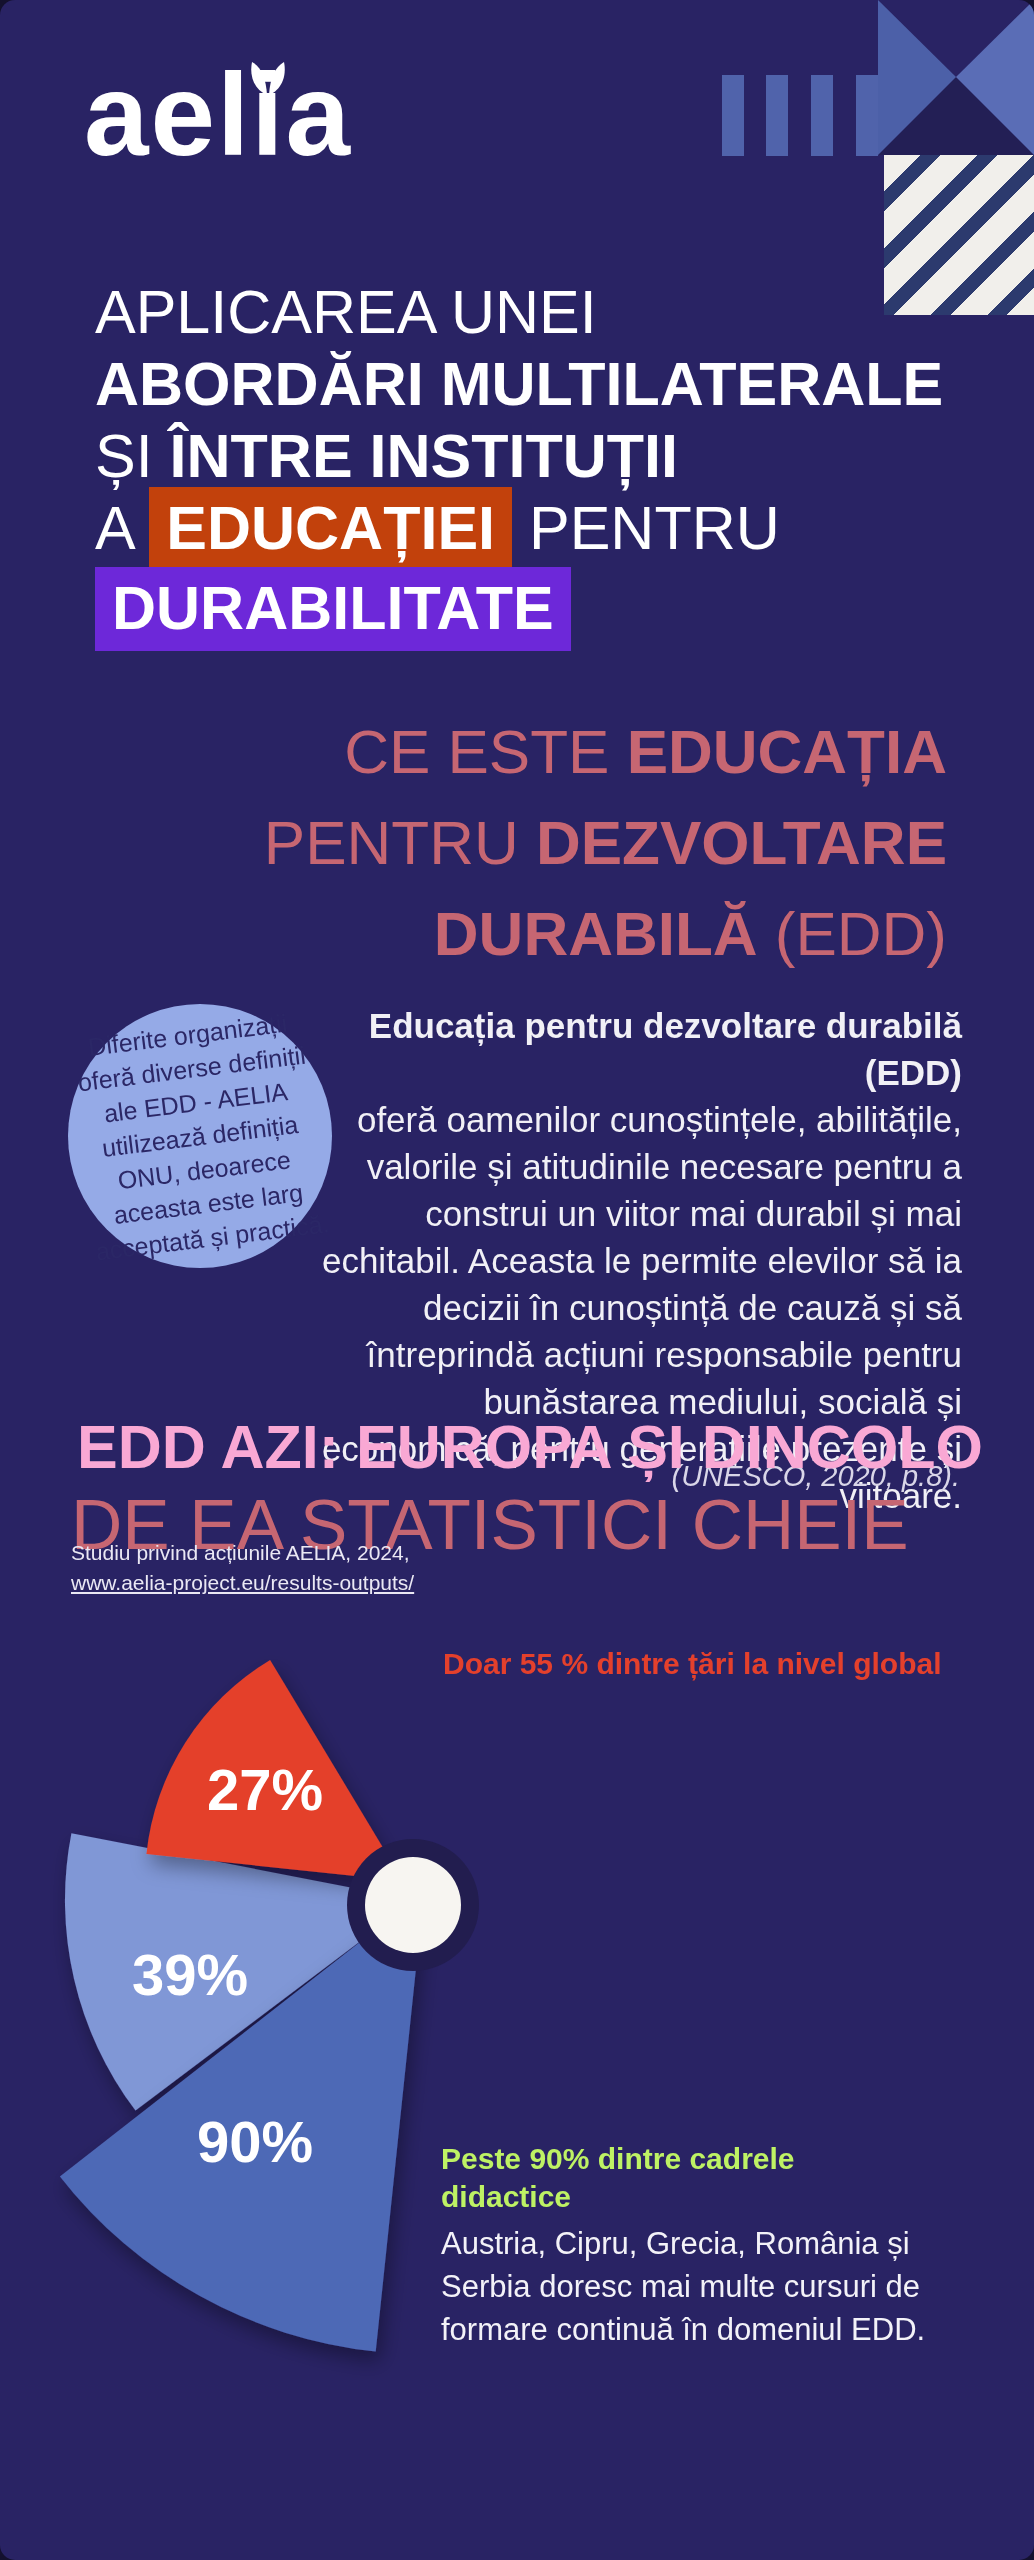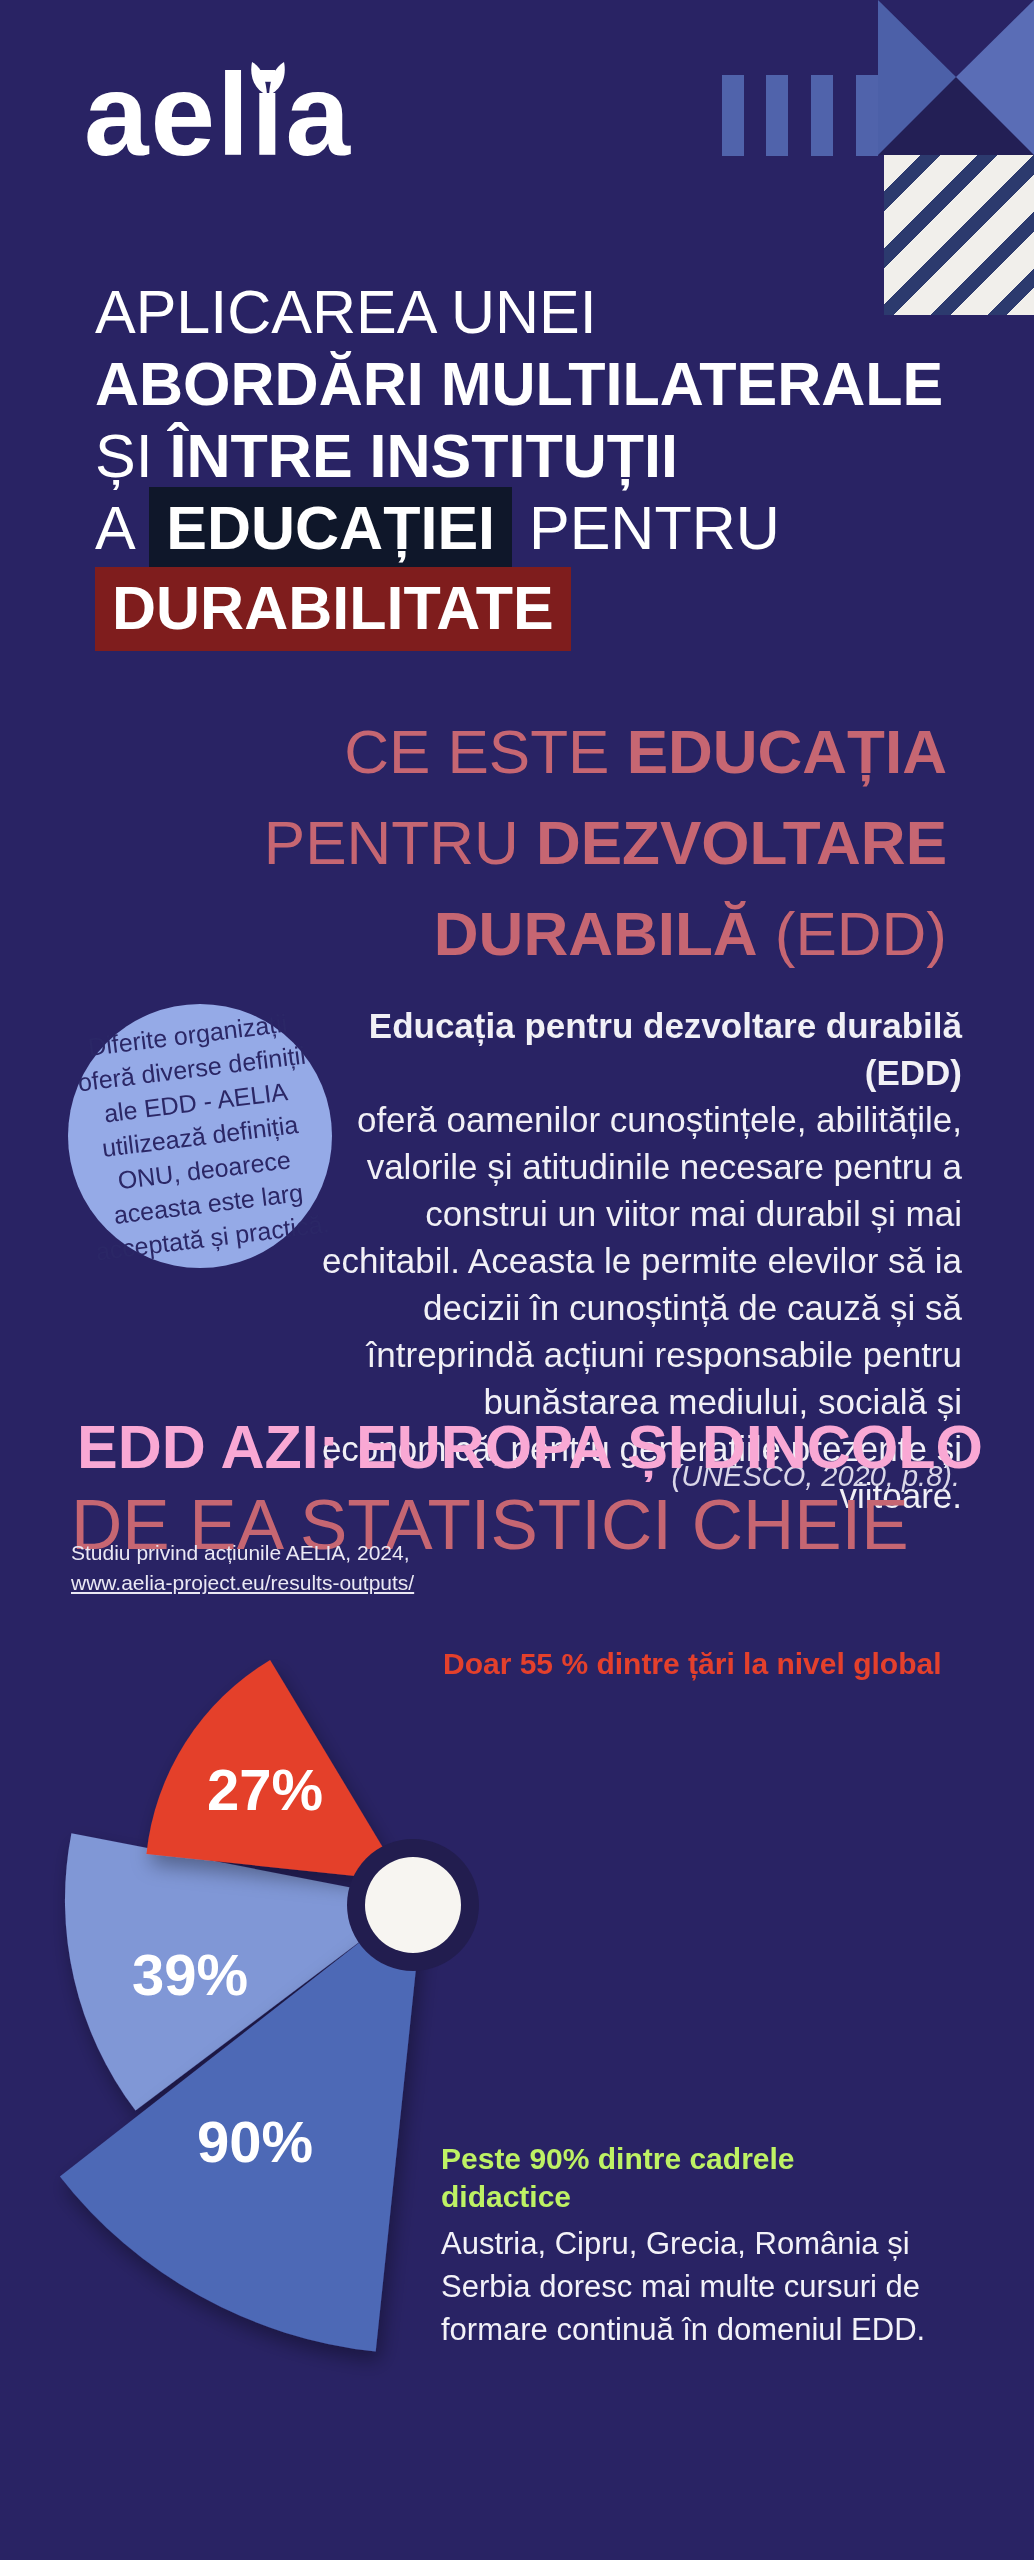--- a/index.html
+++ b/index.html
@@ -1,18 +1,19 @@
 <!DOCTYPE html>
 <html><head>
 <meta charset="utf-8">
 <style>
   html,body{margin:0;padding:0;background:#14112e;}
   .canvas{
     position:relative;width:1034px;height:2560px;overflow:hidden;
     font-family:"Liberation Sans",sans-serif;
+    border-radius:15px;
     -webkit-font-smoothing:antialiased;
   }
   
   .logo{position:absolute;left:84px;top:52px;font-size:116px;font-weight:bold;
         color:#ffffff;letter-spacing:2px;line-height:1.1;}
   .leaf{position:absolute;left:247px;top:60px;width:42px;height:36px;}
   .decor-bar{position:absolute;top:75px;width:22px;height:81px;}
   .bowtie{position:absolute;left:878px;top:0;}
   .striped-square{
     position:absolute;left:884px;top:155px;width:150px;height:160px;
@@ -73,22 +74,22 @@
       <polygon points="0,0 78,77 0,155" fill="#4c60a8"></polygon>
       <polygon points="156,0 78,77 156,155" fill="#5a6db6"></polygon>
     </svg>
   </div>
   <div class="striped-square"></div>
 
   <div class="main-title">
     <div>APLICAREA UNEI</div>
     <div class="b">ABORDĂRI MULTILATERALE</div>
     <div><span>ȘI </span><span class="b">ÎNTRE INSTITUȚII</span></div>
-    <div><span>A </span><span class="hl" style="background: #0f172a;">EDUCAȚIEI</span><span> PENTRU</span></div>
-    <div style="margin-top:8px"><span class="hl" style="background: #7f1d1d;">DURABILITATE</span></div>
+    <div><span>A </span><span class="hl" style="background: #c2410c;">EDUCAȚIEI</span><span> PENTRU</span></div>
+    <div style="margin-top:8px"><span class="hl" style="background: #6d28d9;">DURABILITATE</span></div>
   </div>
 
   <div class="what-heading" style="color: rgb(198, 102, 114);">
     <div><span>CE ESTE </span><span class="b">EDUCAȚIA</span></div>
     <div><span>PENTRU </span><span class="b">DEZVOLTARE</span></div>
     <div><span class="b">DURABILĂ</span><span> (EDD)</span></div>
   </div>
 
   <div class="bubble" style="background: rgb(149, 170, 231);">
     <div class="bubble-text" style="color: rgb(43, 39, 102);">Diferite organizații oferă diverse definiții ale EDD - AELIA utilizează definiția ONU, deoarece aceasta este larg acceptată și practică.</div>

